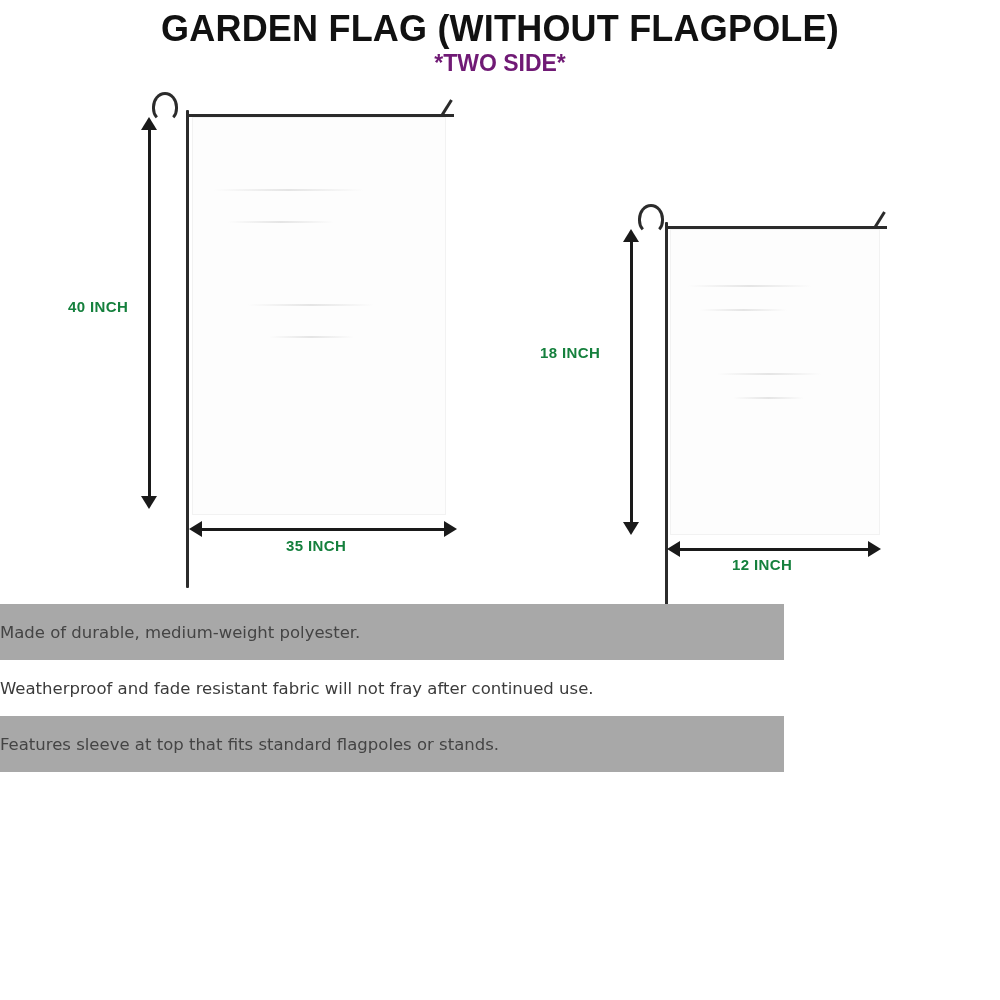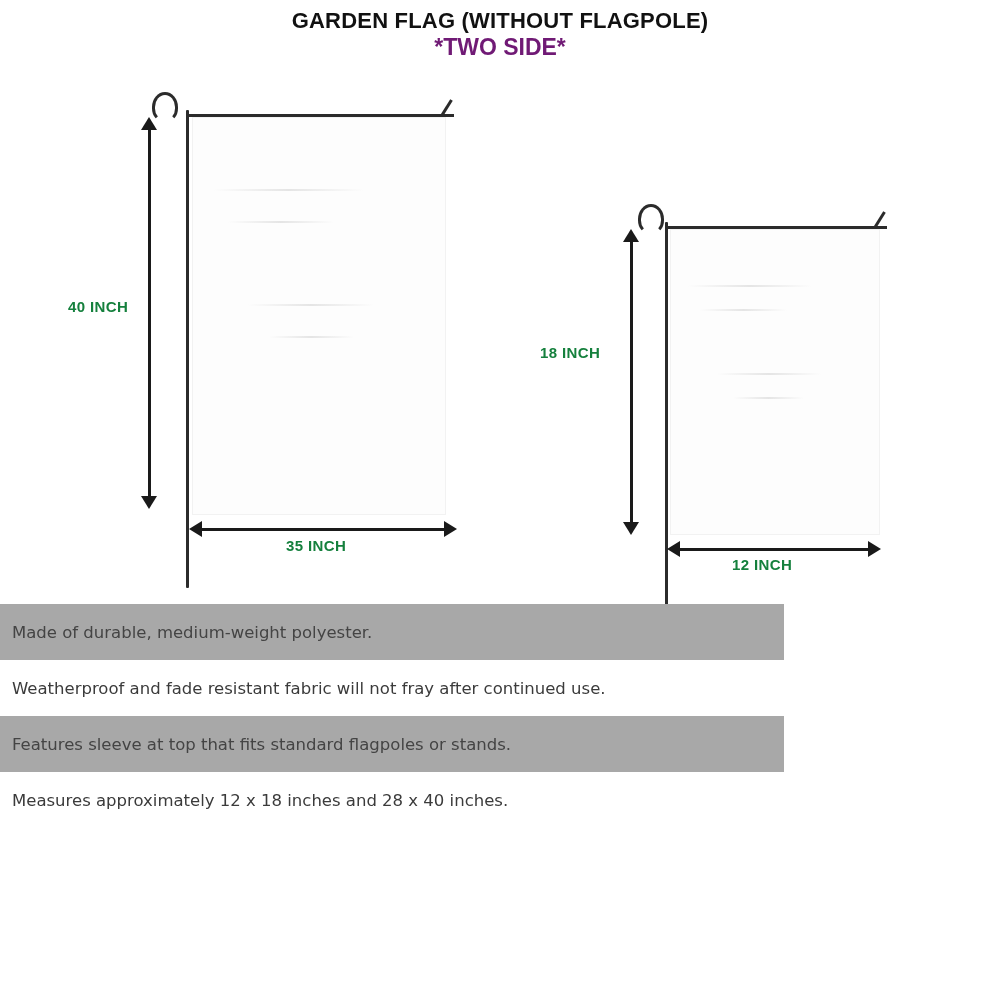--- a/index.html
+++ b/index.html
@@ -19,21 +19,21 @@
 
   
   .title-block {
     position: absolute;
     left: 0;
     top: 8px;
     width: 1000px;
     text-align: center;
   }
   .title-line1 {
-    font-size: 22px;
+    font-size: 36px;
     font-weight: bold;
     letter-spacing: 0.2px;
     color: #111111;
     line-height: 1.15;
   }
   .title-line2 {
     font-size: 23px;
     font-weight: bold;
     color: #701a75;
     line-height: 1.2;
@@ -134,21 +134,20 @@
   .features {
     position: absolute;
     left: 0;
     top: 604px;
     width: 784px;
   }
   .feature-row {
     height: 56px;
     display: flex;
     align-items: center;
-    padding-left: 12px;
     font-size: 16.5px;
     color: #3d3d3d;
     font-family: "DejaVu Sans", sans-serif;
   }
   .feature-row.shaded { background: #a8a8a8; color: #444444; }
   .feature-row.plain { background: #ffffff; color: #3b3b3b; }
 </style>
 </head>
 <body>
 
@@ -212,18 +211,15 @@
   <div class="features">
     <div class="feature-row shaded">
       <span>Made of durable, medium-weight polyester.</span>
     </div>
     <div class="feature-row plain">
       <span>Weatherproof and fade resistant fabric will not fray after continued use.</span>
     </div>
     <div class="feature-row shaded">
       <span>Features sleeve at top that fits standard flagpoles or stands.</span>
     </div>
-    <div class="feature-row plain">
-      <span>Measures approximately 12 x 18 inches and 28 x 40 inches.</span>
-    </div>
   </div>
 
 </div>
 
 </body></html>

